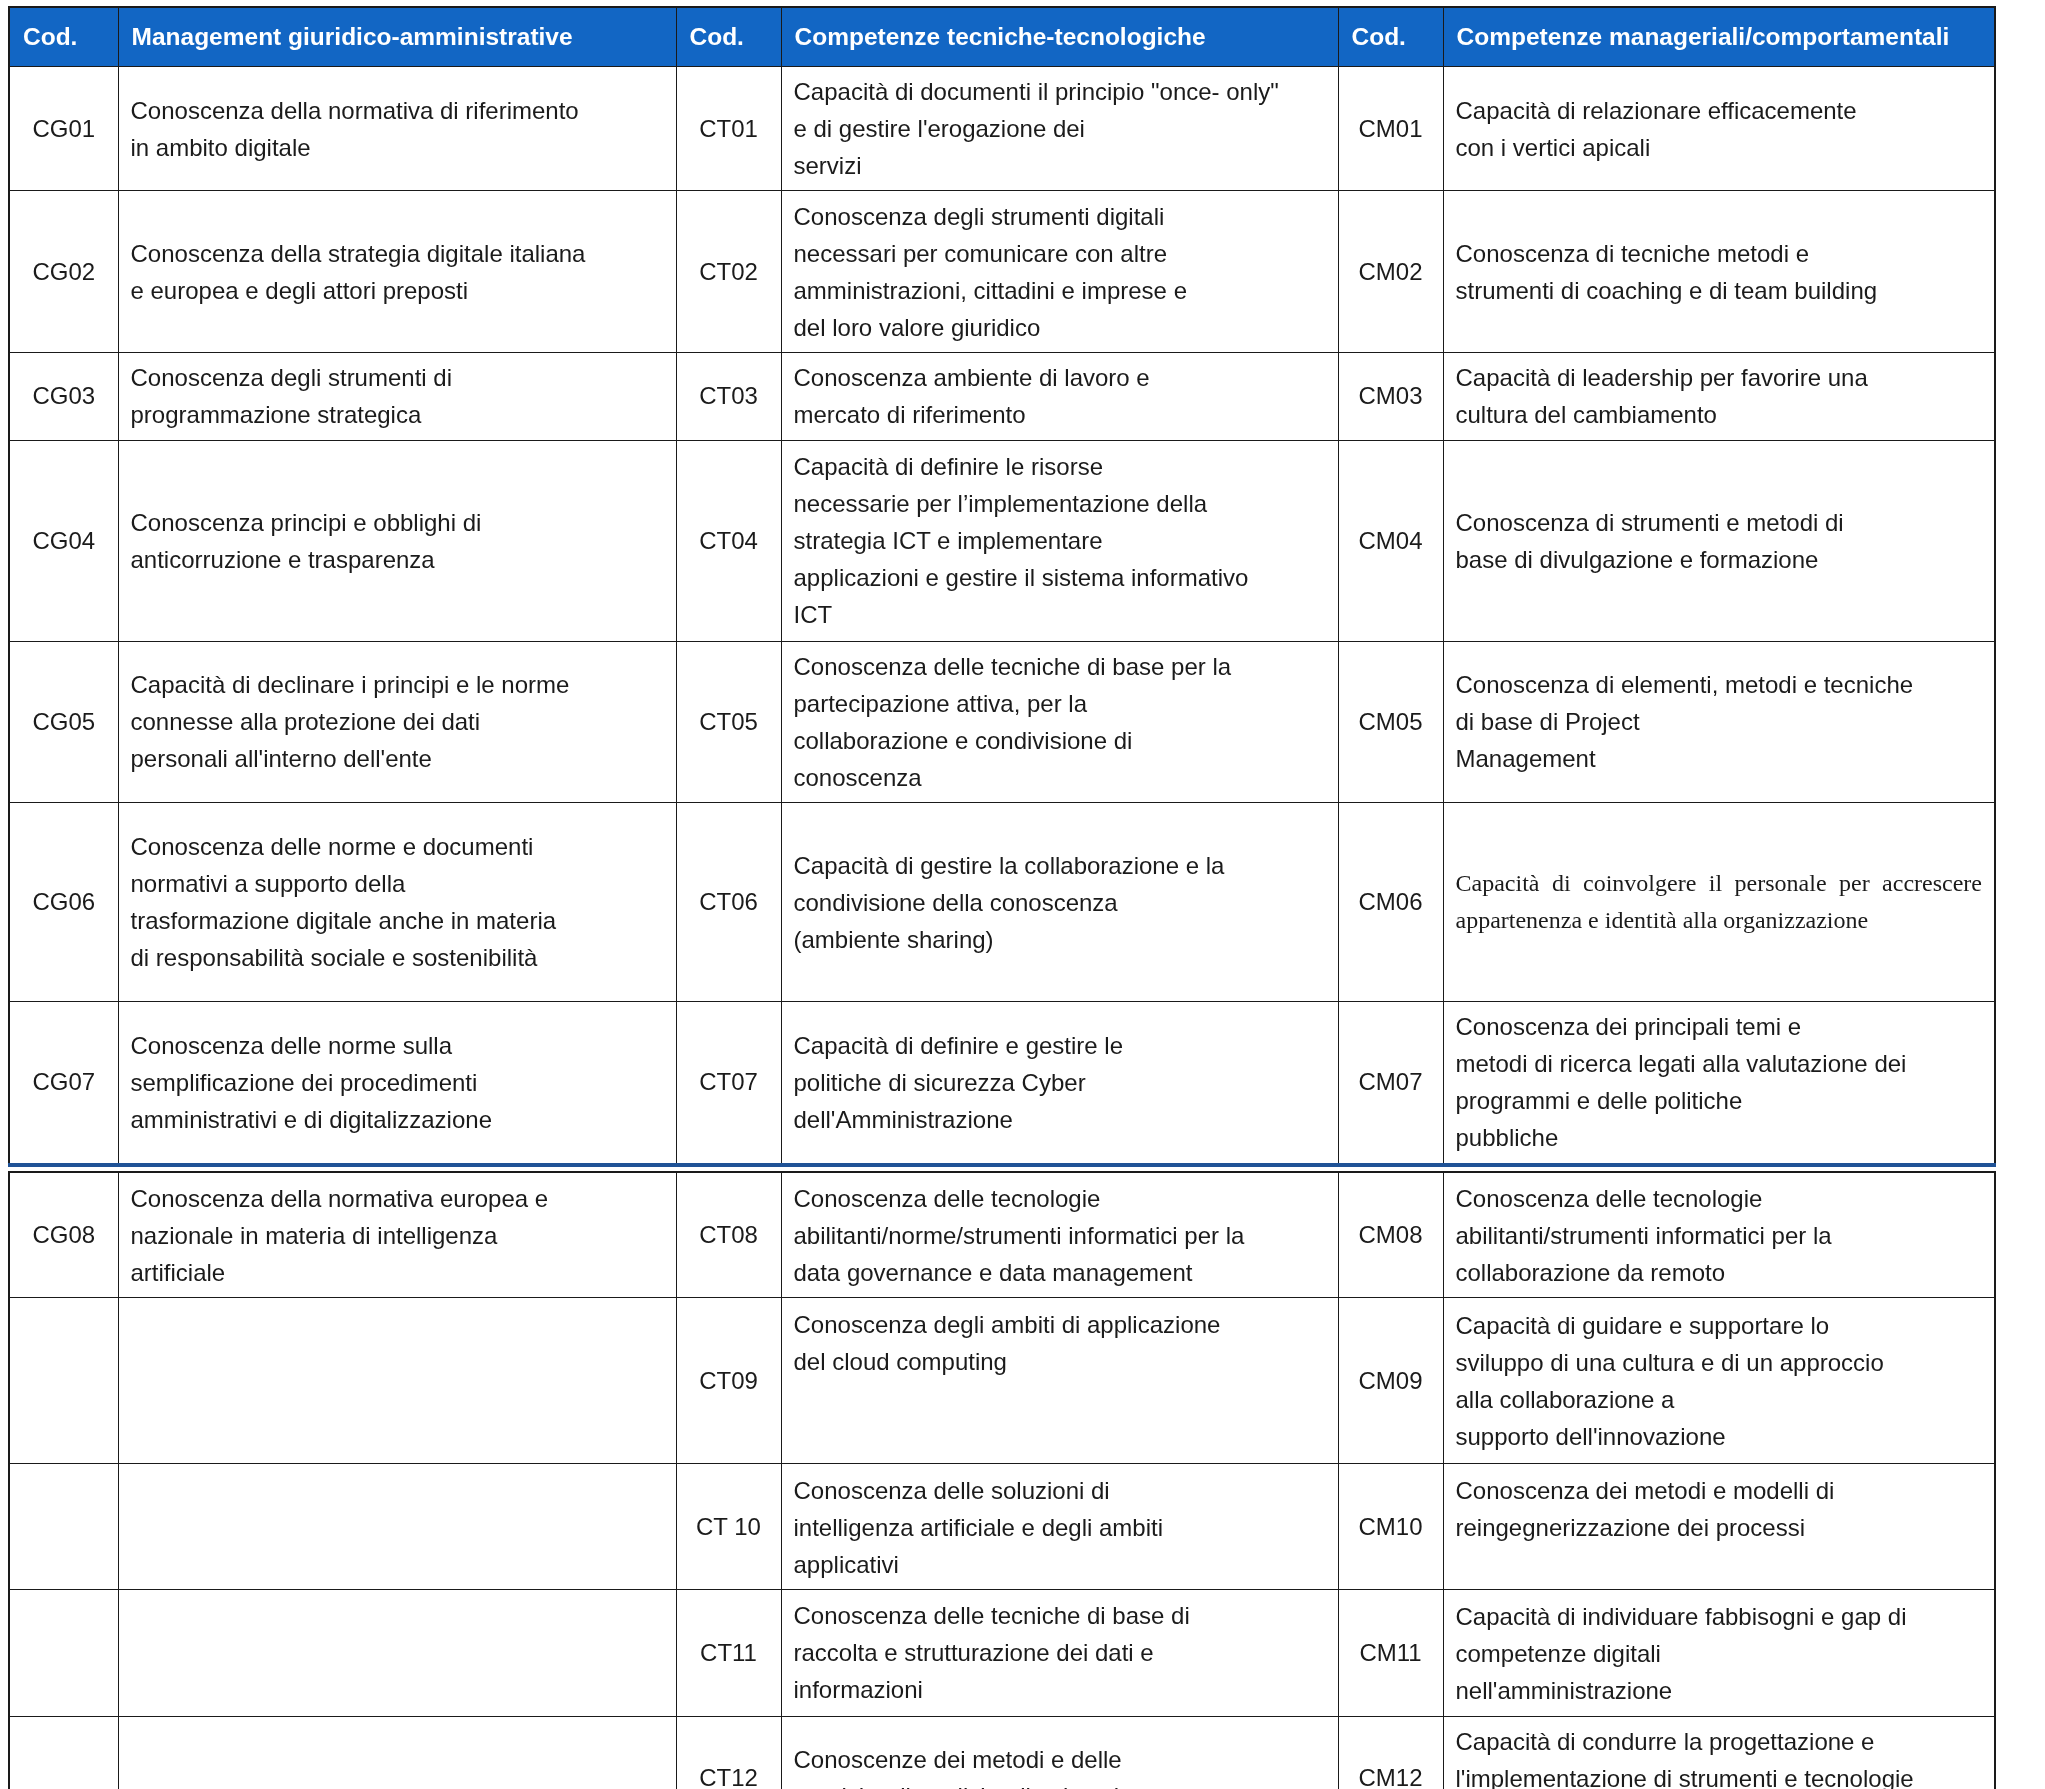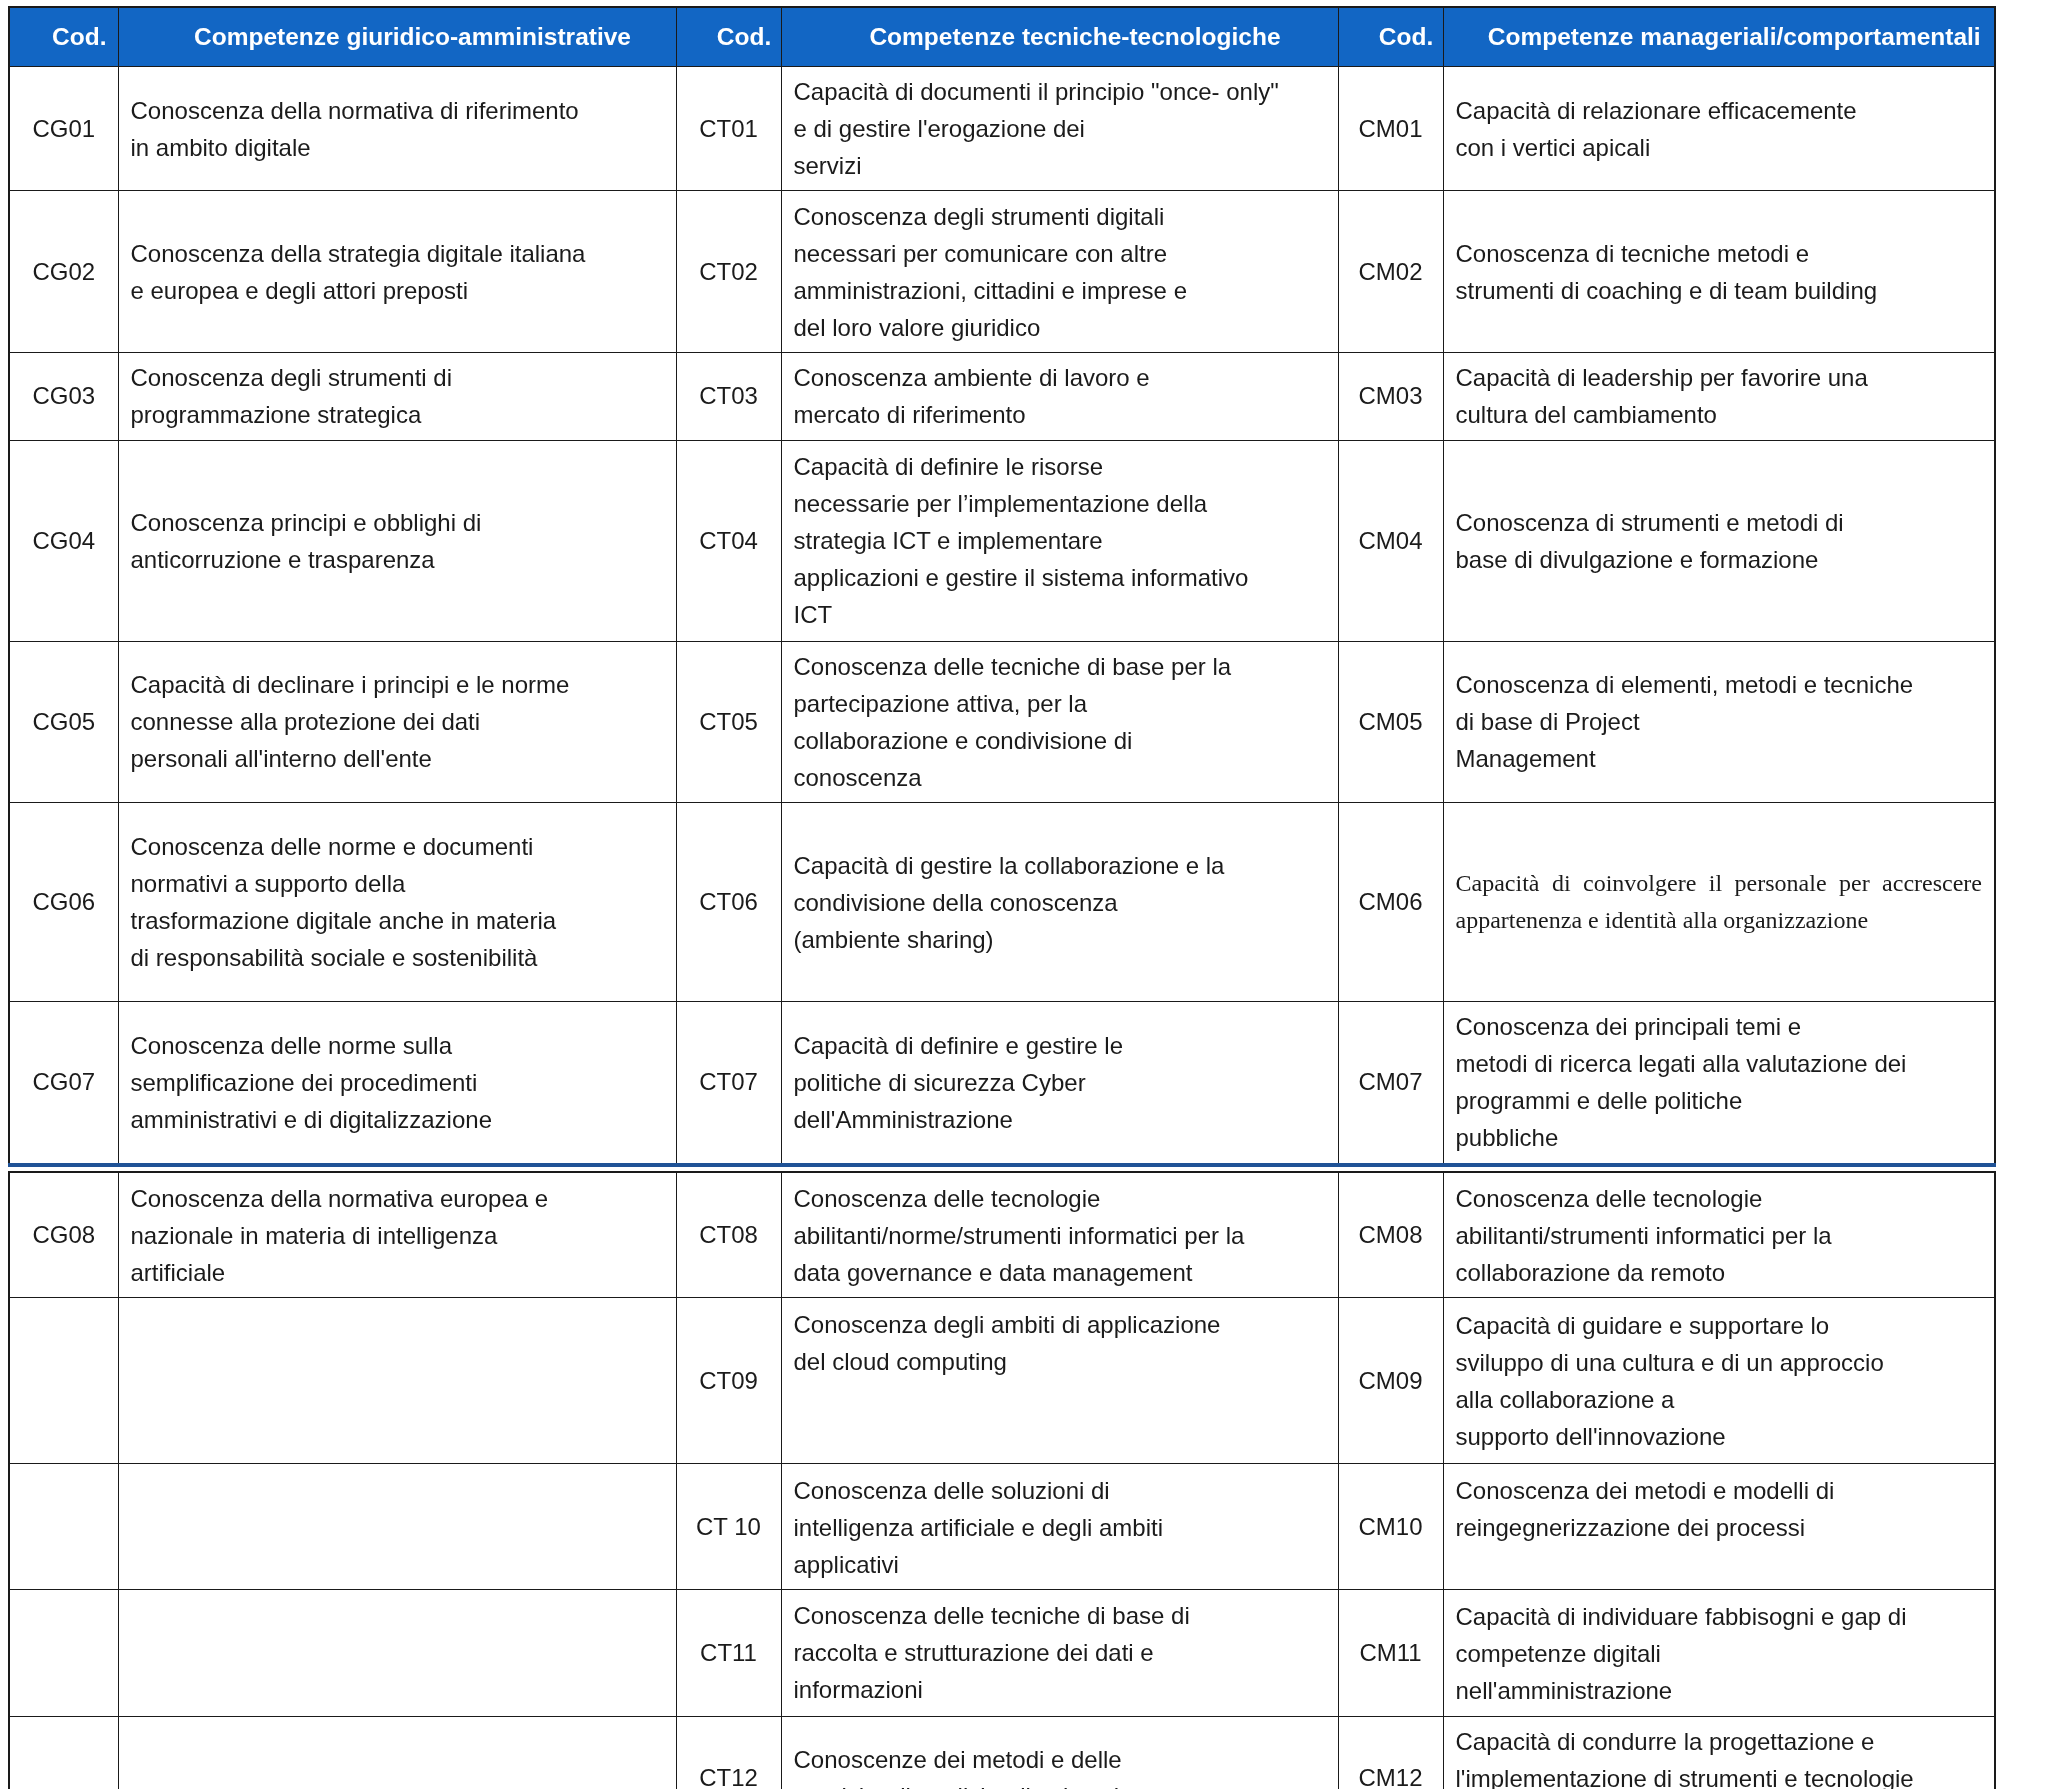--- a/index.html
+++ b/index.html
@@ -42,22 +42,22 @@
   col.c3{width:105px;}
   col.c4{width:557px;}
   col.c5{width:105px;}
   col.c6{width:552px;}
   thead tr{height:59px;}
   thead th{
     background:var(--hbg);
     color:var(--htext);
     font-size:24.5px;
     font-weight:bold;
-    text-align:center;
-    padding:0 0 0 31px;
+    text-align:left;
+    padding:0 0 0 13px;
     vertical-align:middle;
   }
   td.code{
     text-align:center;
     vertical-align:middle;
     font-size:24px;
     padding:0 3px;
   }
   td.txt{
     font-size:24px;
@@ -84,21 +84,21 @@
       <col class="c1">
         <col class="c2">
         <col class="c3">
         <col class="c4">
         <col class="c5">
         <col class="c6">
     </colgroup>
     <thead>
       <tr>
         <th>Cod.</th>
-        <th>Competenze giuridico-amministrative</th>
+        <th>Management giuridico-amministrative</th>
         <th>Cod.</th>
         <th>Competenze tecniche-tecnologiche</th>
         <th>Cod.</th>
         <th>Competenze manageriali/comportamentali</th>
       </tr>
     </thead>
     <tbody id="tbody1">
         <tr style="height: 115px;">
           <td class="code">CG01</td>
           <td class="txt">Conoscenza della normativa di riferimento

